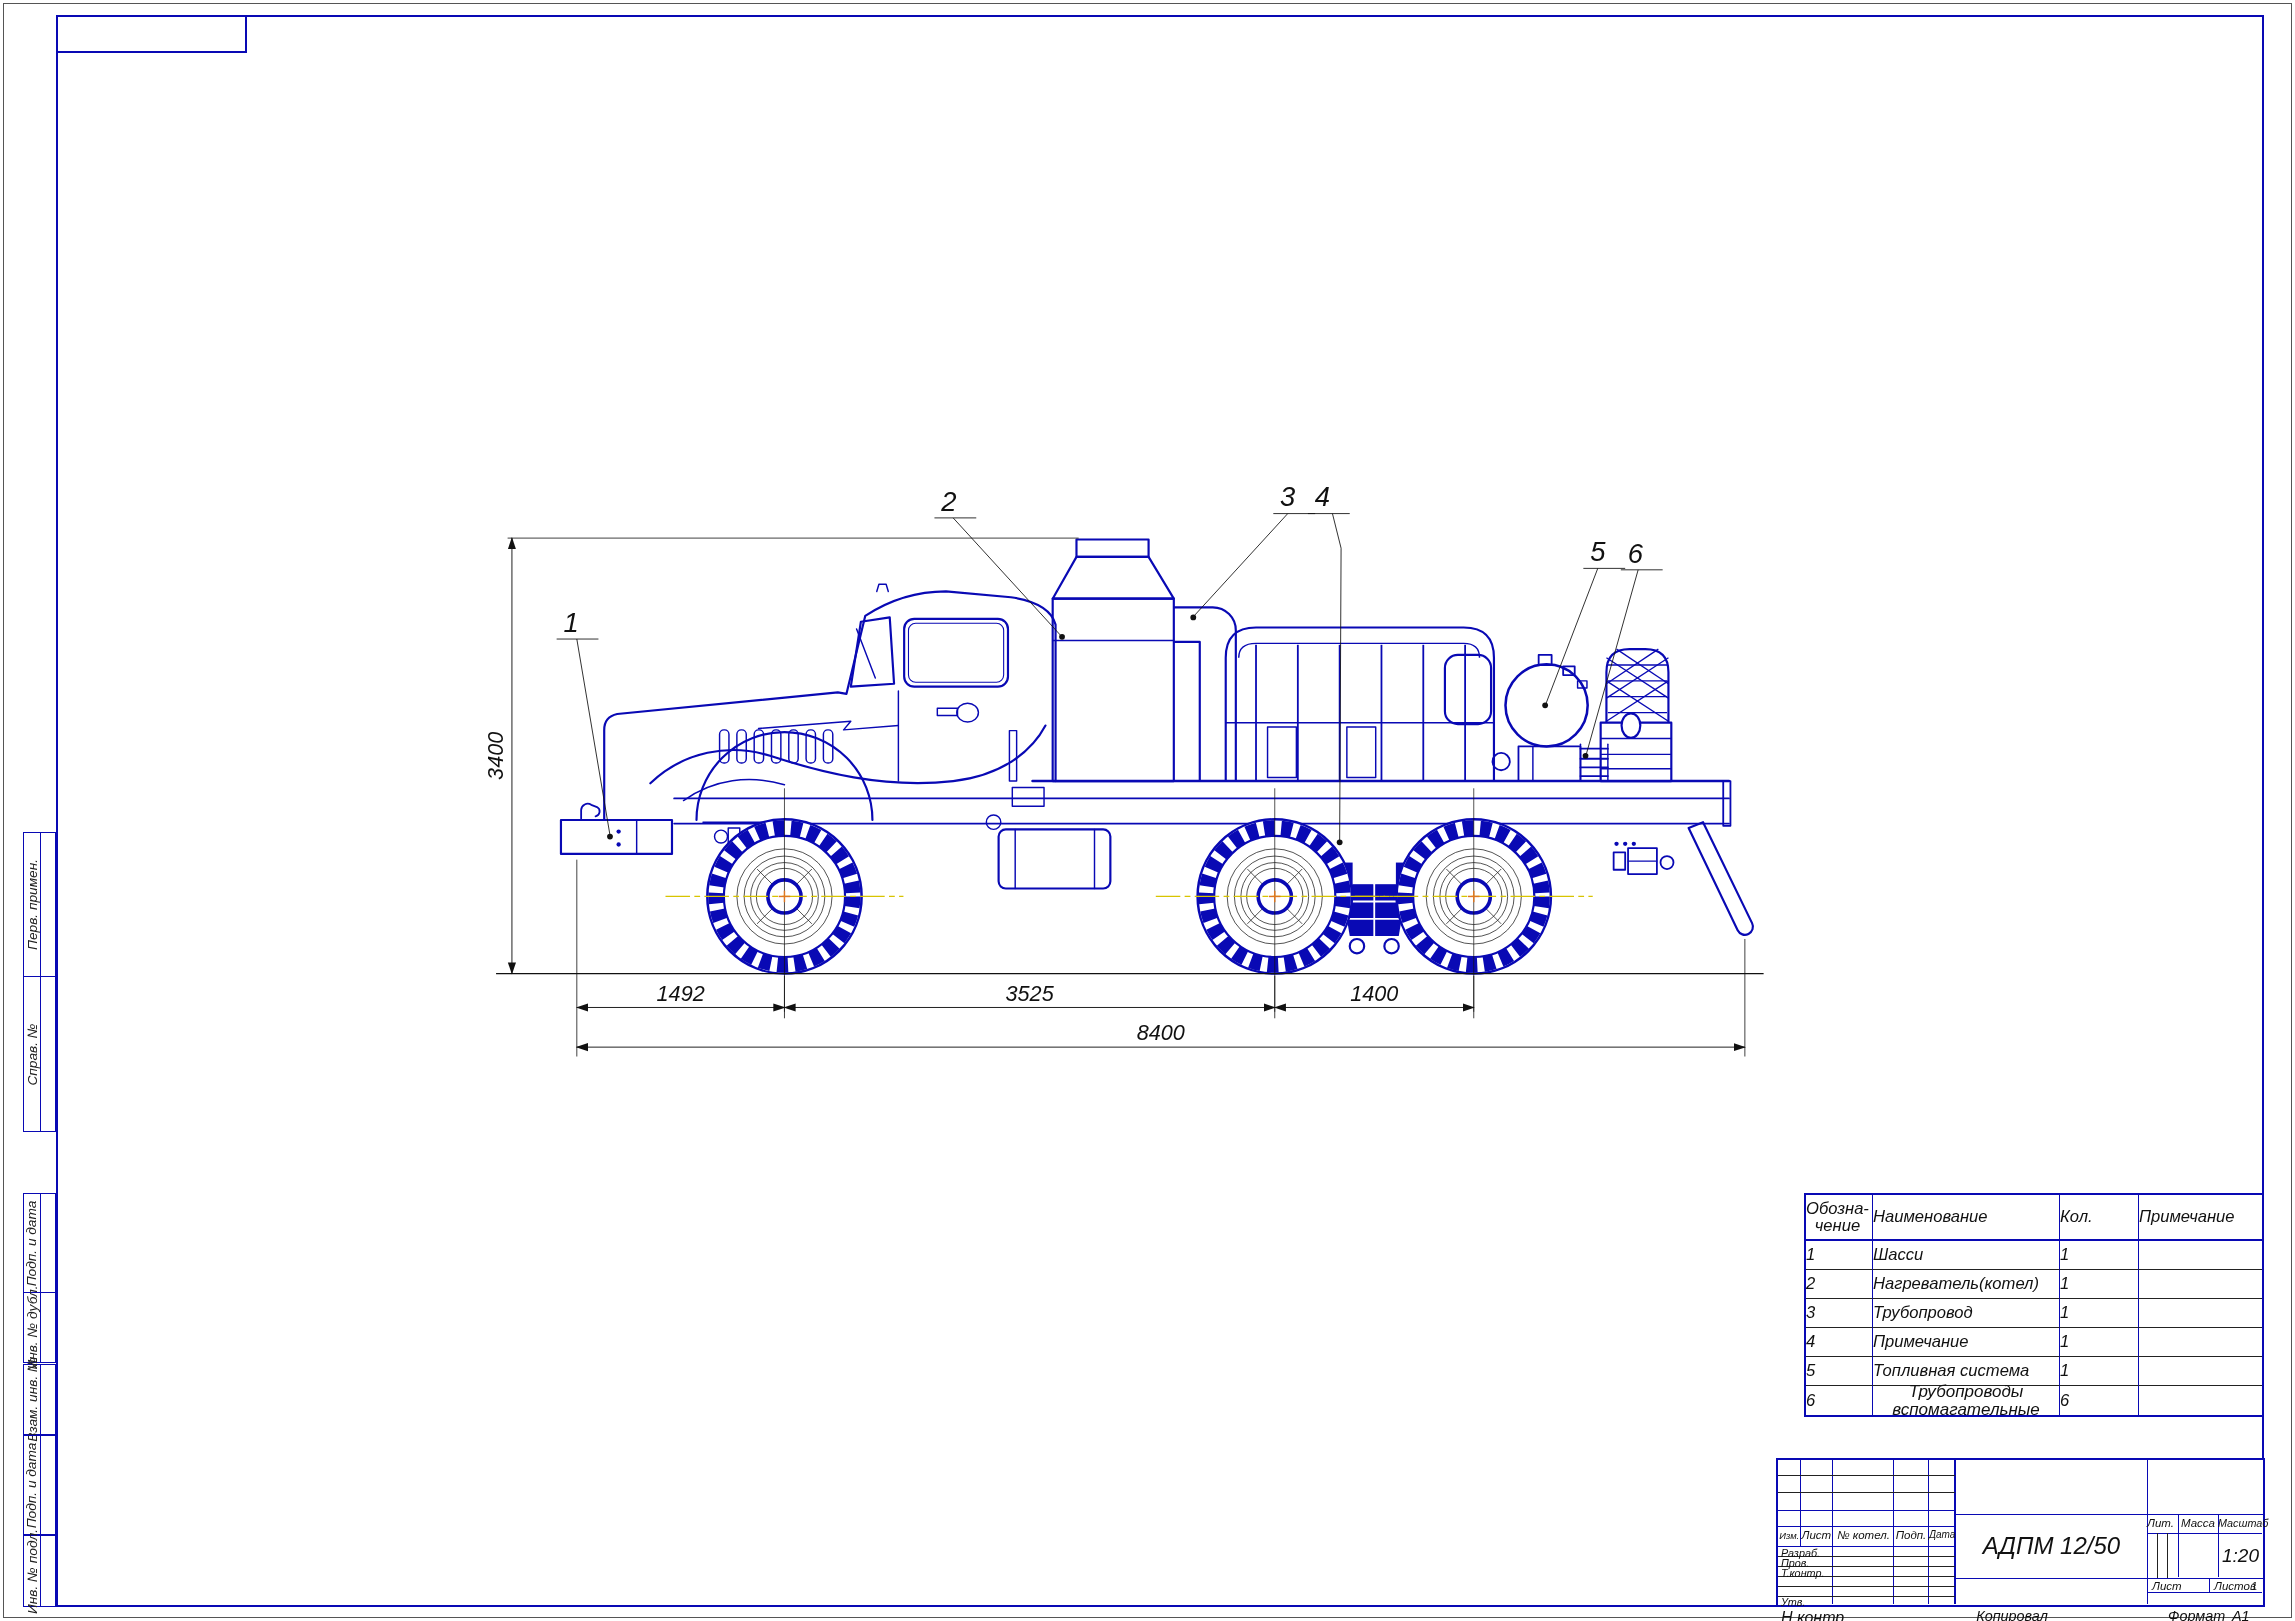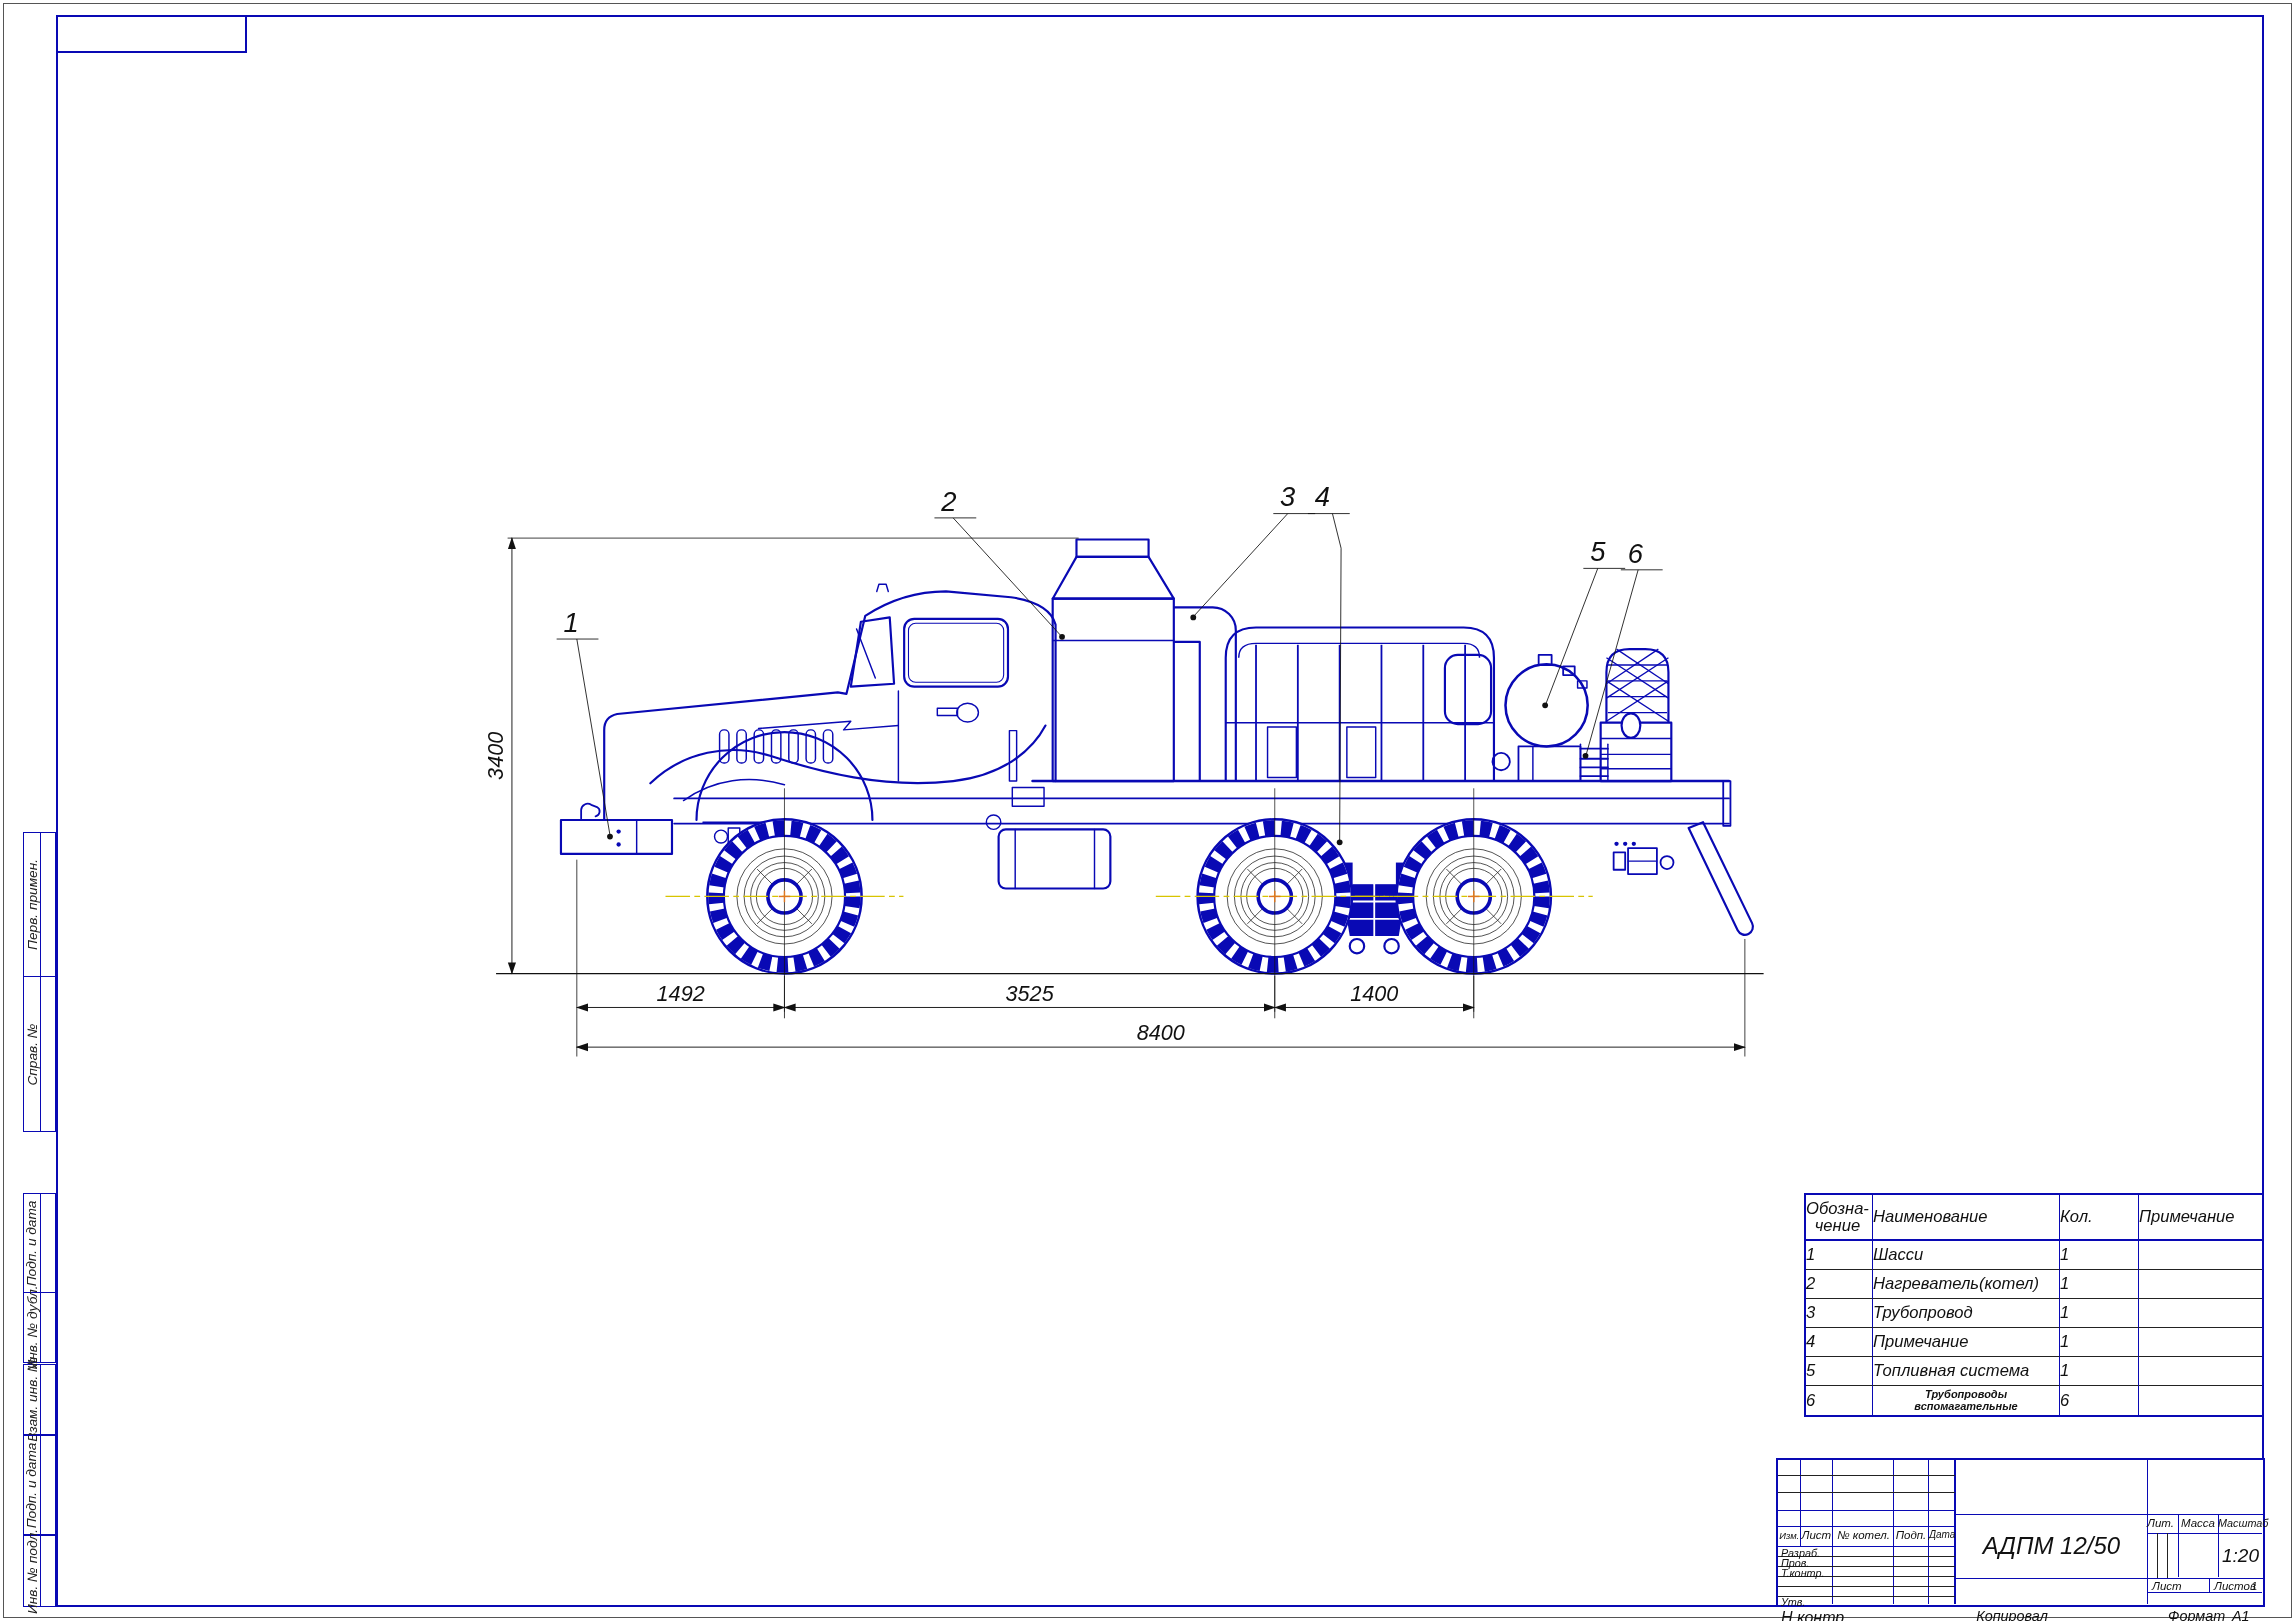--- a/index.html
+++ b/index.html
@@ -322,21 +322,21 @@
     <div class="c cr rb">Примечание</div>
     <div class="c cr rb">1</div>
     <div class="c rb"></div>
 
     <div class="c cr rb">5</div>
     <div class="c cr rb">Топливная система</div>
     <div class="c cr rb">1</div>
     <div class="c rb"></div>
 
     <div class="c cr">6</div>
-    <div class="c cr" style="font-size:11px;font-weight:bold;">Трубопроводы вспомагательные</div>
+    <div class="c cr" style="font-size:17px;">Трубопроводы вспомагательные</div>
     <div class="c cr">6</div>
     <div class="c"></div>
   </div>
 
   <div class="abs tb" style="left:1776px;top:1458px;width:489px;height:149px;">
 
     <div class="vl" style="left:21.6px;top:0;height:86px;"></div>
     <div class="vl" style="left:54px;top:0;height:144px;"></div>
     <div class="vl" style="left:115px;top:0;height:144px;"></div>
     <div class="vl" style="left:150px;top:0;height:144px;"></div>

